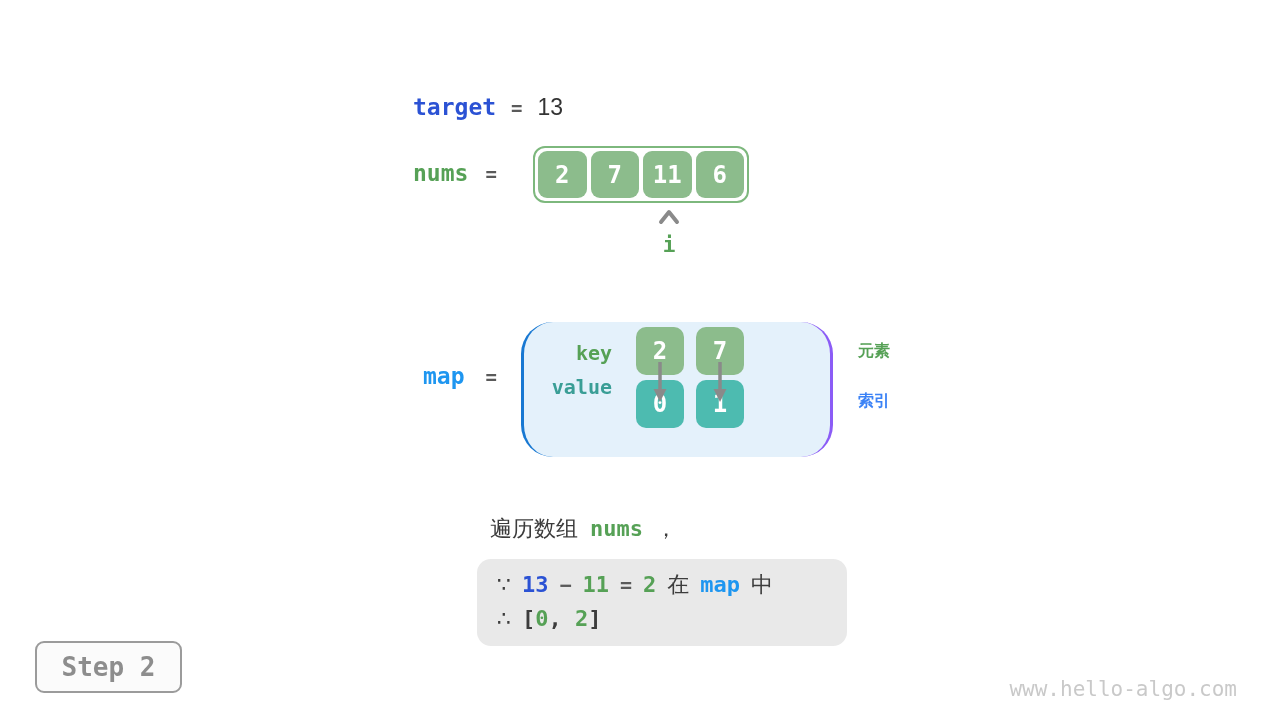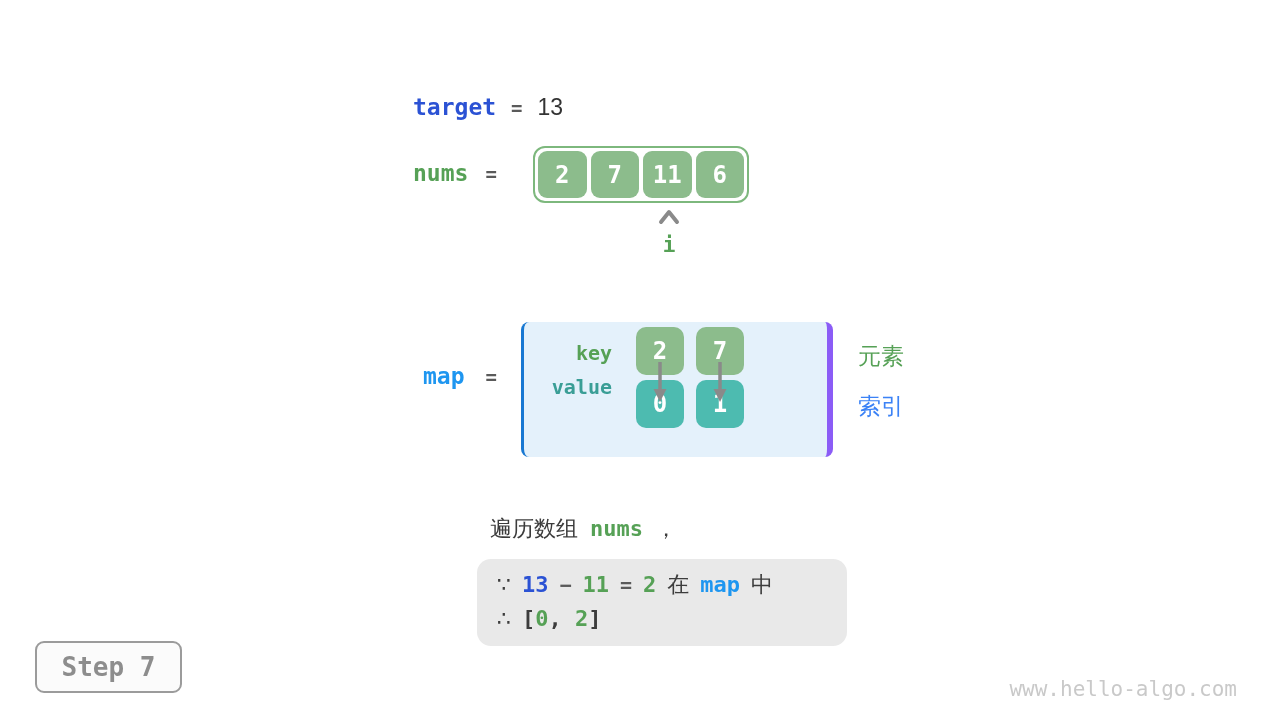--- a/index.html
+++ b/index.html
@@ -34,41 +34,41 @@
   .i-label { position:absolute; left:658px; top:233px; width:22px; text-align:center;
              font-size:21px; color:#56a156; }
 
   
   .map-line { position:absolute; left:423px; top:363px; display:flex; align-items:baseline; gap:21px; }
   .map-kw   { font-size:23px; color:#1e96f0; }
 
   .map-box {
     position:absolute; left:521px; top:322px; width:312px; height:135px;
     background:#e4f1fb;
-    border-left:3px solid #1878d2; border-right:6px solid #8b5cf6;
-    border-radius:8px;
+    border-left:3px solid #1878d2; border-right:3px solid #8b5cf6;
+    border-radius:32px;
   }
   .map-row-label { position:absolute; left:0; width:88px; text-align:right;
                    font-size:20px; line-height:20px; }
   .key-label   { top:21px;  color:#56a156; }
   .value-label { top:55px;  color:#3a9e96; }
 
   .map-cell {
     position:absolute; width:48px; height:48px; border-radius:10px;
     display:flex; align-items:center; justify-content:center;
     color:#ffffff; font-size:24px;
   }
   .key-cell   { top:5px;  background:#8cbc8c; }
   .value-cell { top:58px; background:#4dbbb0; }
   .cell-c1 { left:112px; } .cell-c2 { left:172px; }
 
   .kv-arrow { position:absolute; top:40px; width:14px; height:40px; z-index:2; }
   .arrow-a1 { left:129px; } .arrow-a2 { left:189px; }
 
-  .side-label { position:absolute; left:858px; font-size:23px; font-weight:normal; }
+  .side-label { position:absolute; left:858px; font-size:16px; font-weight:bold; }
   .element-label { top:341px; color:#56a156; }
   .index-label   { top:391px; color:#3b82f6; }
 
   
   .caption { position:absolute; left:490px; top:514px; display:flex; align-items:baseline; gap:12px;
              font-size:22px; color:#3c3c3c; }
   .caption .code { font-size:22px; color:#56a156; }
 
   .conclusion-box {
     position:absolute; left:477px; top:559px; width:370px; height:87px;
@@ -170,18 +170,18 @@
       <span class="mono map-ref">map</span>
       <span>中</span>
     </div>
     <div class="concl-line">
       <span>∴</span>
       <span class="bracket-group"><span class="dark-mono">[</span><span class="mono num-green">0</span><span class="dark-mono">, </span><span class="mono num-green">2</span><span class="dark-mono">]</span></span>
     </div>
   </div>
 
   <div class="step-badge">
-    <span class="mono">Step 7</span>
+    <span class="mono">Step 2</span>
   </div>
 
   <div class="watermark">www.hello-algo.com</div>
 
 </div>
 
 </body></html>

